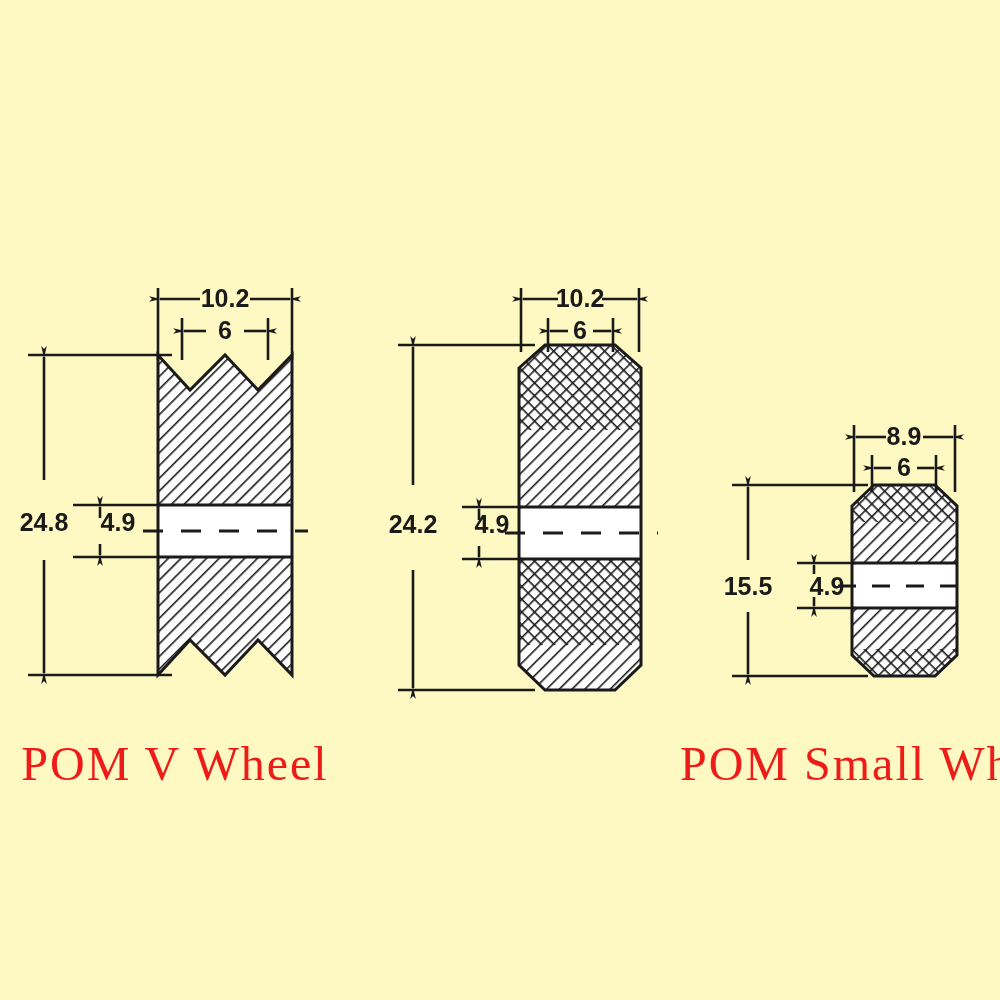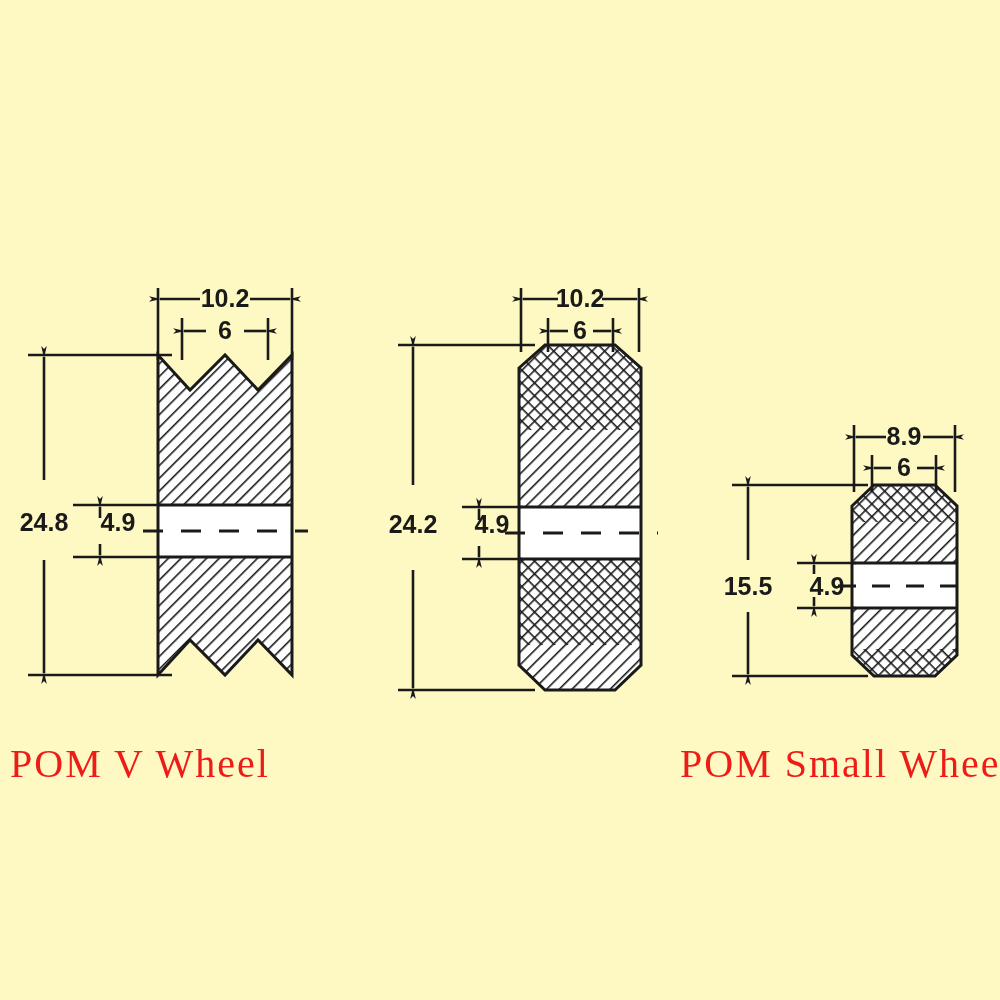--- a/index.html
+++ b/index.html
@@ -29,24 +29,24 @@
     width: 1000px;
     height: 60px;
   }
   .caption {
     position: absolute;
     top: 0;
     height: 60px;
     line-height: 58px;
     color: #ee1c18;
     font-family: "Liberation Serif", serif;
-    font-size: 40px;
+    font-size: 48px;
     letter-spacing: 2px;
     white-space: nowrap;
-    text-align: left;
+    text-align: center;
     font-weight: 400;
   }
   .cap-v    { left: 10px;  width: 330px; }
   .cap-big  { left: 355px; width: 320px; }
   .cap-small{ left: 680px; width: 320px; }
 
   text.dim {
     font-family: "Liberation Sans", sans-serif;
     font-weight: bold;
     fill: #1a1a1a;

